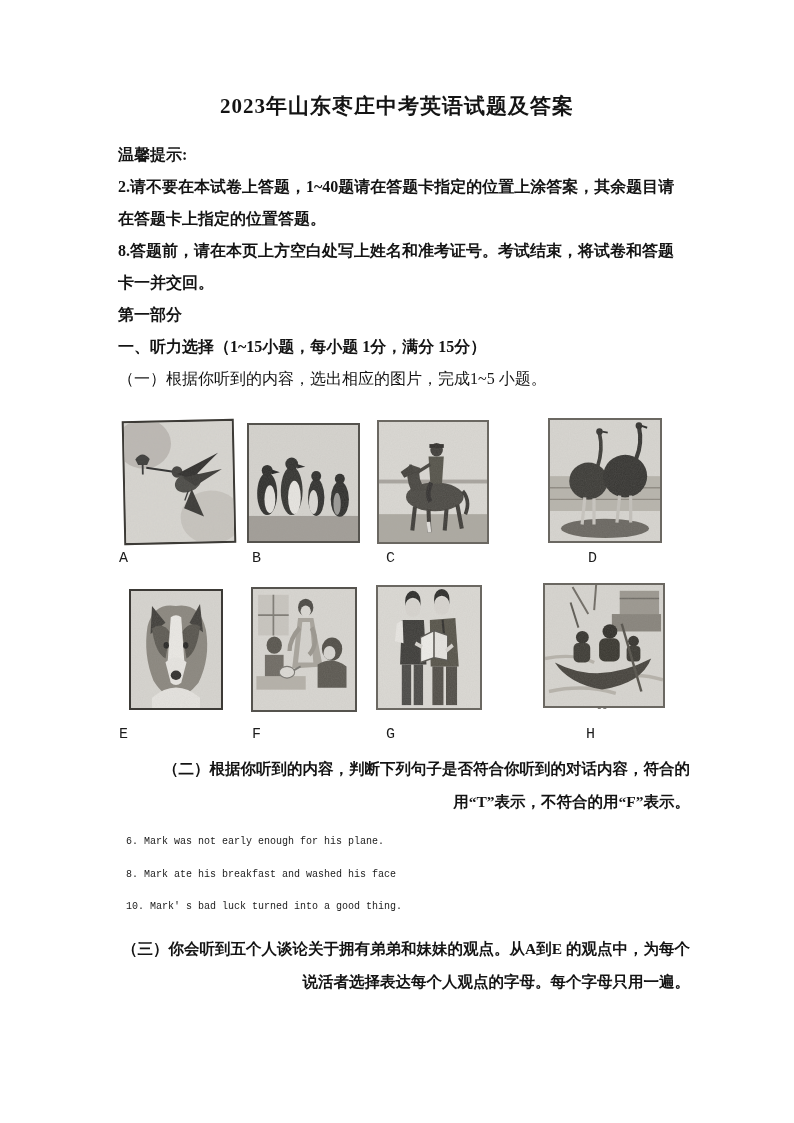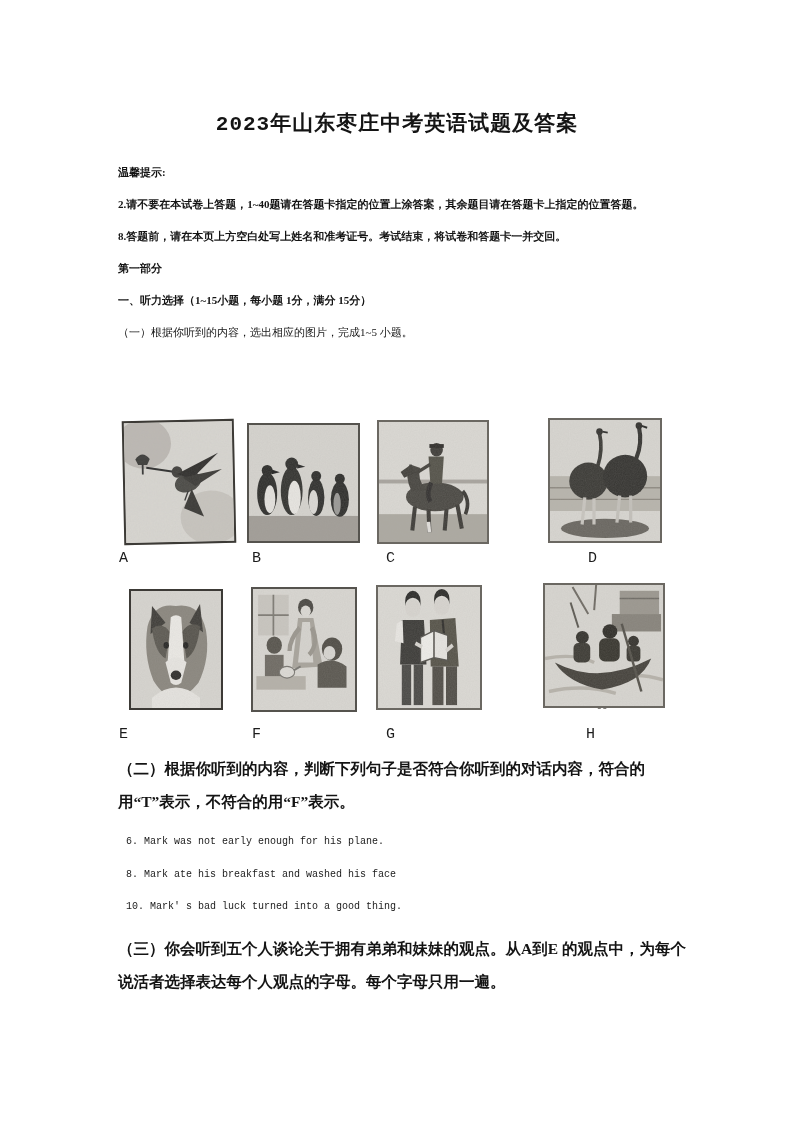--- a/index.html
+++ b/index.html
@@ -2,26 +2,26 @@
 <html><head>
 <meta charset="utf-8">
 <style>
   html,body{margin:0;padding:0;background:#ffffff;}
   .page{
     position:relative;width:794px;height:1123px;background:#ffffff;
     font-family:"Liberation Serif","DejaVu Serif",serif;color:#141414;
     overflow:hidden;
   }
   .title{
-    position:absolute;top:109px;left:0;width:100%;text-align:center;
-    font-size:21px;font-weight:bold;letter-spacing:1px;font-family:Liberation Mono, monospace;
+    position:absolute;top:92px;left:0;width:100%;text-align:center;
+    font-size:21px;font-weight:bold;letter-spacing:1px;
   }
   .top-block{
-    position:absolute;left:118px;top:156px;width:564px;
-    font-size:11px;line-height:32px;
+    position:absolute;left:118px;top:139px;width:564px;
+    font-size:16px;line-height:32px;
   }
   .top-block p{margin:0;}
   .b{font-weight:bold;}
   .pics{position:absolute;left:0;top:0;width:794px;height:0;}
   .ph-box{
     position:absolute;border:2px solid #3c3a36;background:#dedcd7;
     box-sizing:border-box;overflow:hidden;
   }
   .ph-box svg{display:block;width:100%;height:100%;}
   .pos-a{left:123px;top:420px;width:112px;height:124px;transform:rotate(-1.2deg);}
@@ -42,21 +42,21 @@
   .lab-g{left:386px;top:726px;}  .lab-h{left:586px;top:726px;}
   .scan-mark{
     position:absolute;left:596px;top:702px;
     font-family:"Liberation Mono","DejaVu Sans Mono",monospace;
     font-size:11px;color:#6f6d68;letter-spacing:-1px;
   }
   .bottom-block{
     position:absolute;left:118px;top:752px;width:572px;
     font-size:15.5px;line-height:33px;
   }
-  .bottom-block p{margin:0;}
+  .bottom-block p{margin:0;text-align:right;}
   .tf-list{
     list-style:none;margin:8px;padding:0;
     font-family:"Liberation Mono","DejaVu Sans Mono",monospace;
     font-size:10px;line-height:32.5px;color:#1b1b1b;
   }
   .hidden-defs{position:absolute;width:0;height:0;}
 </style>
 </head>
 <body>
 

